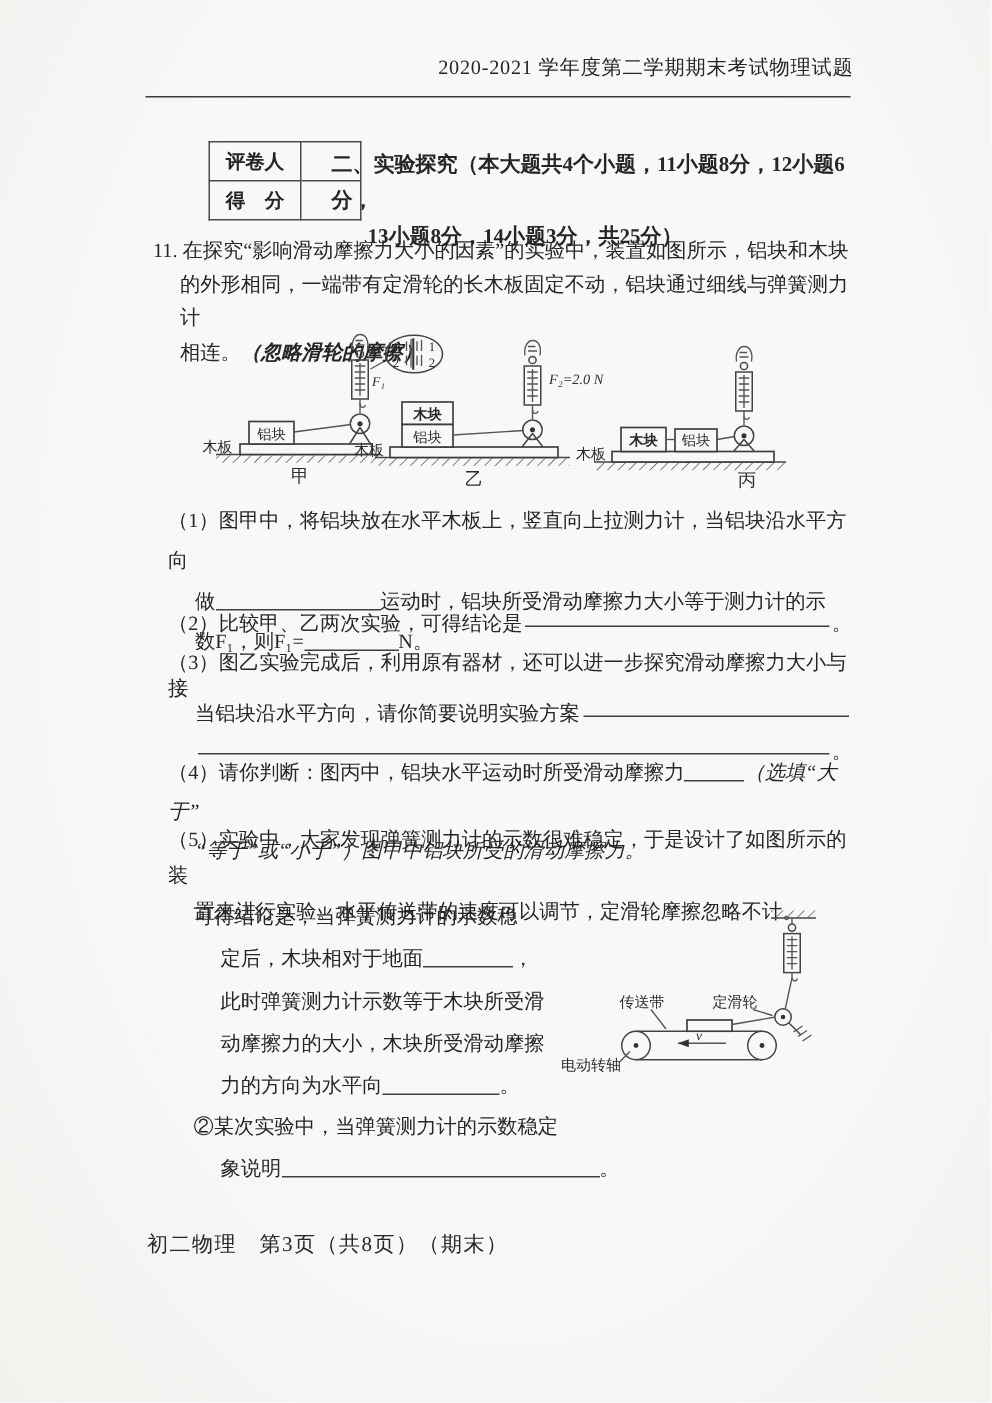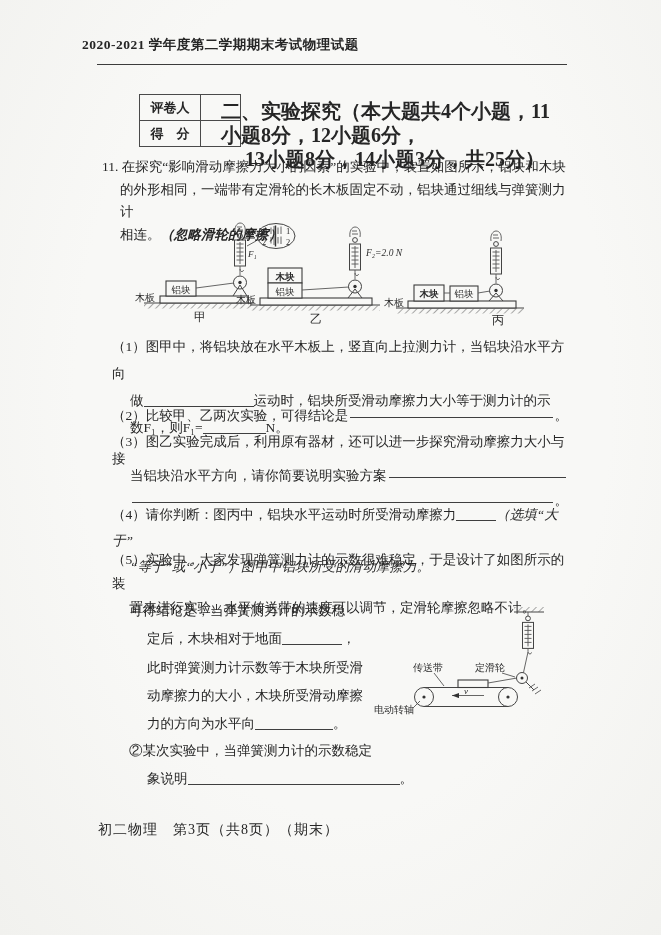--- a/index.html
+++ b/index.html
@@ -3,27 +3,27 @@
 <meta charset="utf-8">
 <style>
   html,body { margin:0; padding:0; }
   .page {
     position:relative; width:661px; height:935px; overflow:hidden;
     background: radial-gradient(ellipse at 52% 42%, #f8f8f6 55%, #f1f1ee 100%);
     font-family:"Liberation Serif","DejaVu Serif",serif;
     color:#262626; font-size:13.5px;
   }
   .abs { position:absolute; }
-  .header-title { top:36px; left:82px; width:467px; text-align:left; font-size:13.5px; letter-spacing:.5px;font-weight:bold; }
+  .header-title { top:36px; left:102px; width:467px; text-align:right; font-size:13.5px; letter-spacing:.5px; }
   .header-rule { top:64px; left:97px; width:470px; border-top:1.6px solid #3c3c3c; height:0; }
   table.score { top:94px; left:112px; border-collapse:collapse;margin-left:27px; }
   table.score td { border:1.3px solid #4a4a4a; height:23px; font-size:13px; font-weight:bold; text-align:center; }
   table.score td.lbl { width:58px; }
   table.score td.val { width:37px; }
-  .section { top:99px; left:221px; width:346px; font-weight:bold; font-size:20px; line-height:24px; }
+  .section { top:99px; left:221px; width:346px; font-weight:bold; font-size:14px; line-height:24px; }
   .section .l2 { padding-left:24px; }
   .q11 { top:156px; left:102px; width:466px; line-height:22.5px; }
   .q11 .wrap { padding-left:18px; }
   .em-kai { font-style:italic; font-weight:bold; }
   .kai { font-style:italic; }
   .para { line-height:27px; }
   .p1 { top:333px; left:112px; width:455px; }
   .p2 { top:407px; left:112px; width:456px; }
   .p3 { top:433px; left:112px; width:456px; line-height:17px; }
   .p4 { top:502px; left:112px; width:456px; line-height:26px; }

